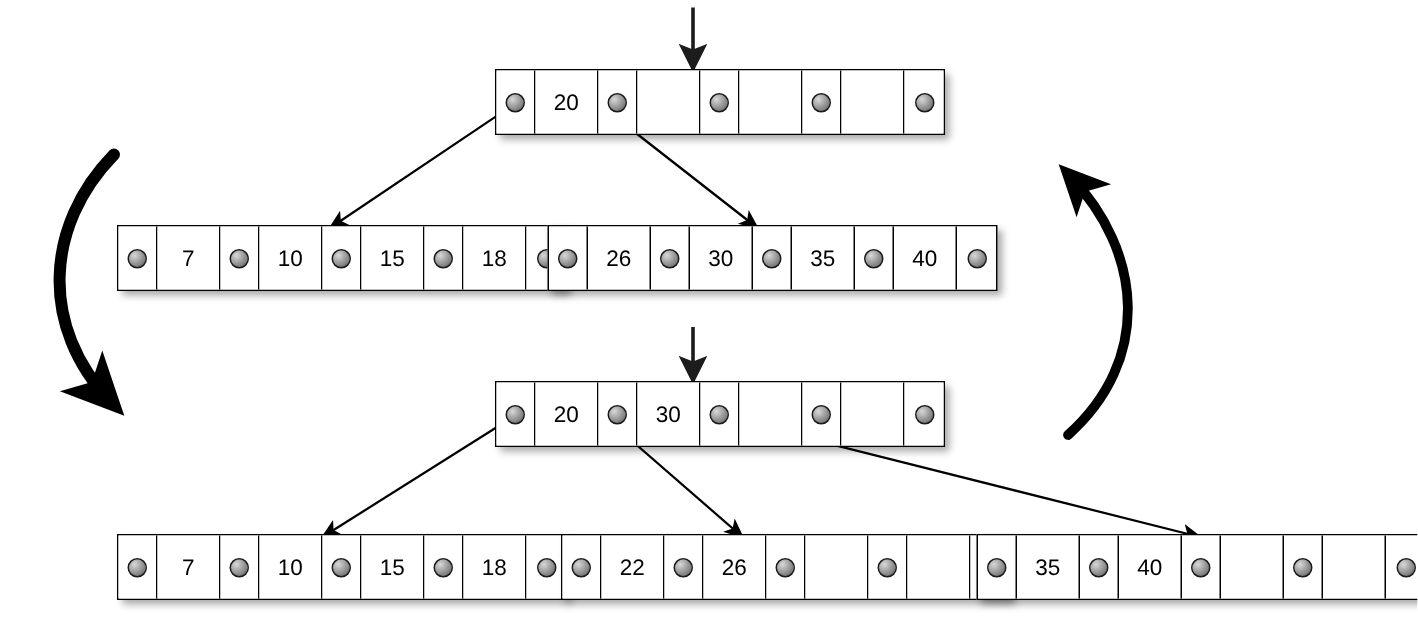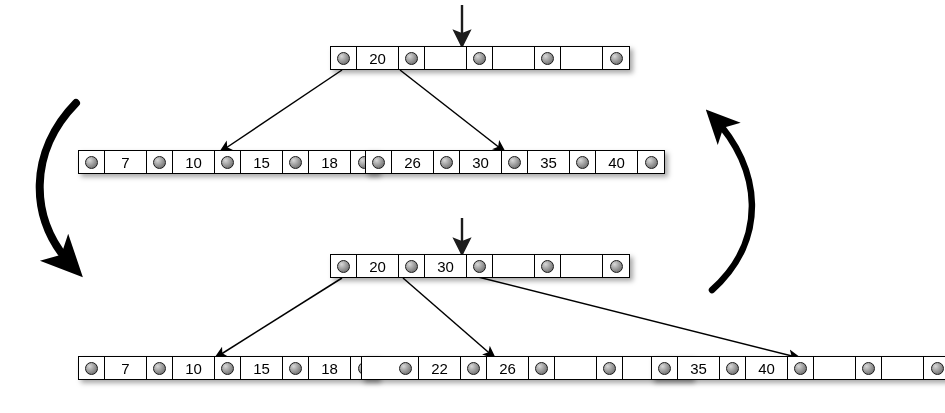--- a/index.html
+++ b/index.html
@@ -24,21 +24,21 @@
     pointer-events: none;
   }
   .node {
     position: absolute;
     display: flex;
     align-items: stretch;
     background: #ffffff;
     border: 1.6px solid #000000;
     box-sizing: border-box;
     box-shadow: 3px 3px 5px rgba(0,0,0,0.35);
-    height: 24px;
+    height: 44px;
     z-index: 5;
   }
   .cell-ptr {
     width: 26px;
     border-right: 1.6px solid #000000;
     display: flex;
     align-items: center;
     justify-content: center;
     box-sizing: border-box;
     background: #ffffff;
@@ -211,21 +211,21 @@
     <div class="cell-key">15</div>
     <div class="cell-ptr">
         <span class="dot"></span>
       </div>
     <div class="cell-key">18</div>
     <div class="cell-ptr last">
         <span class="dot"></span>
       </div>
   </div>
 
-  <div class="node" style="left:361px; top:356px;padding-left:31px;">
+  <div class="node" style="left:374px; top:356px;">
     <div class="cell-ptr">
         <span class="dot"></span>
       </div>
     <div class="cell-key">22</div>
     <div class="cell-ptr">
         <span class="dot"></span>
       </div>
     <div class="cell-key">26</div>
     <div class="cell-ptr">
         <span class="dot"></span>

